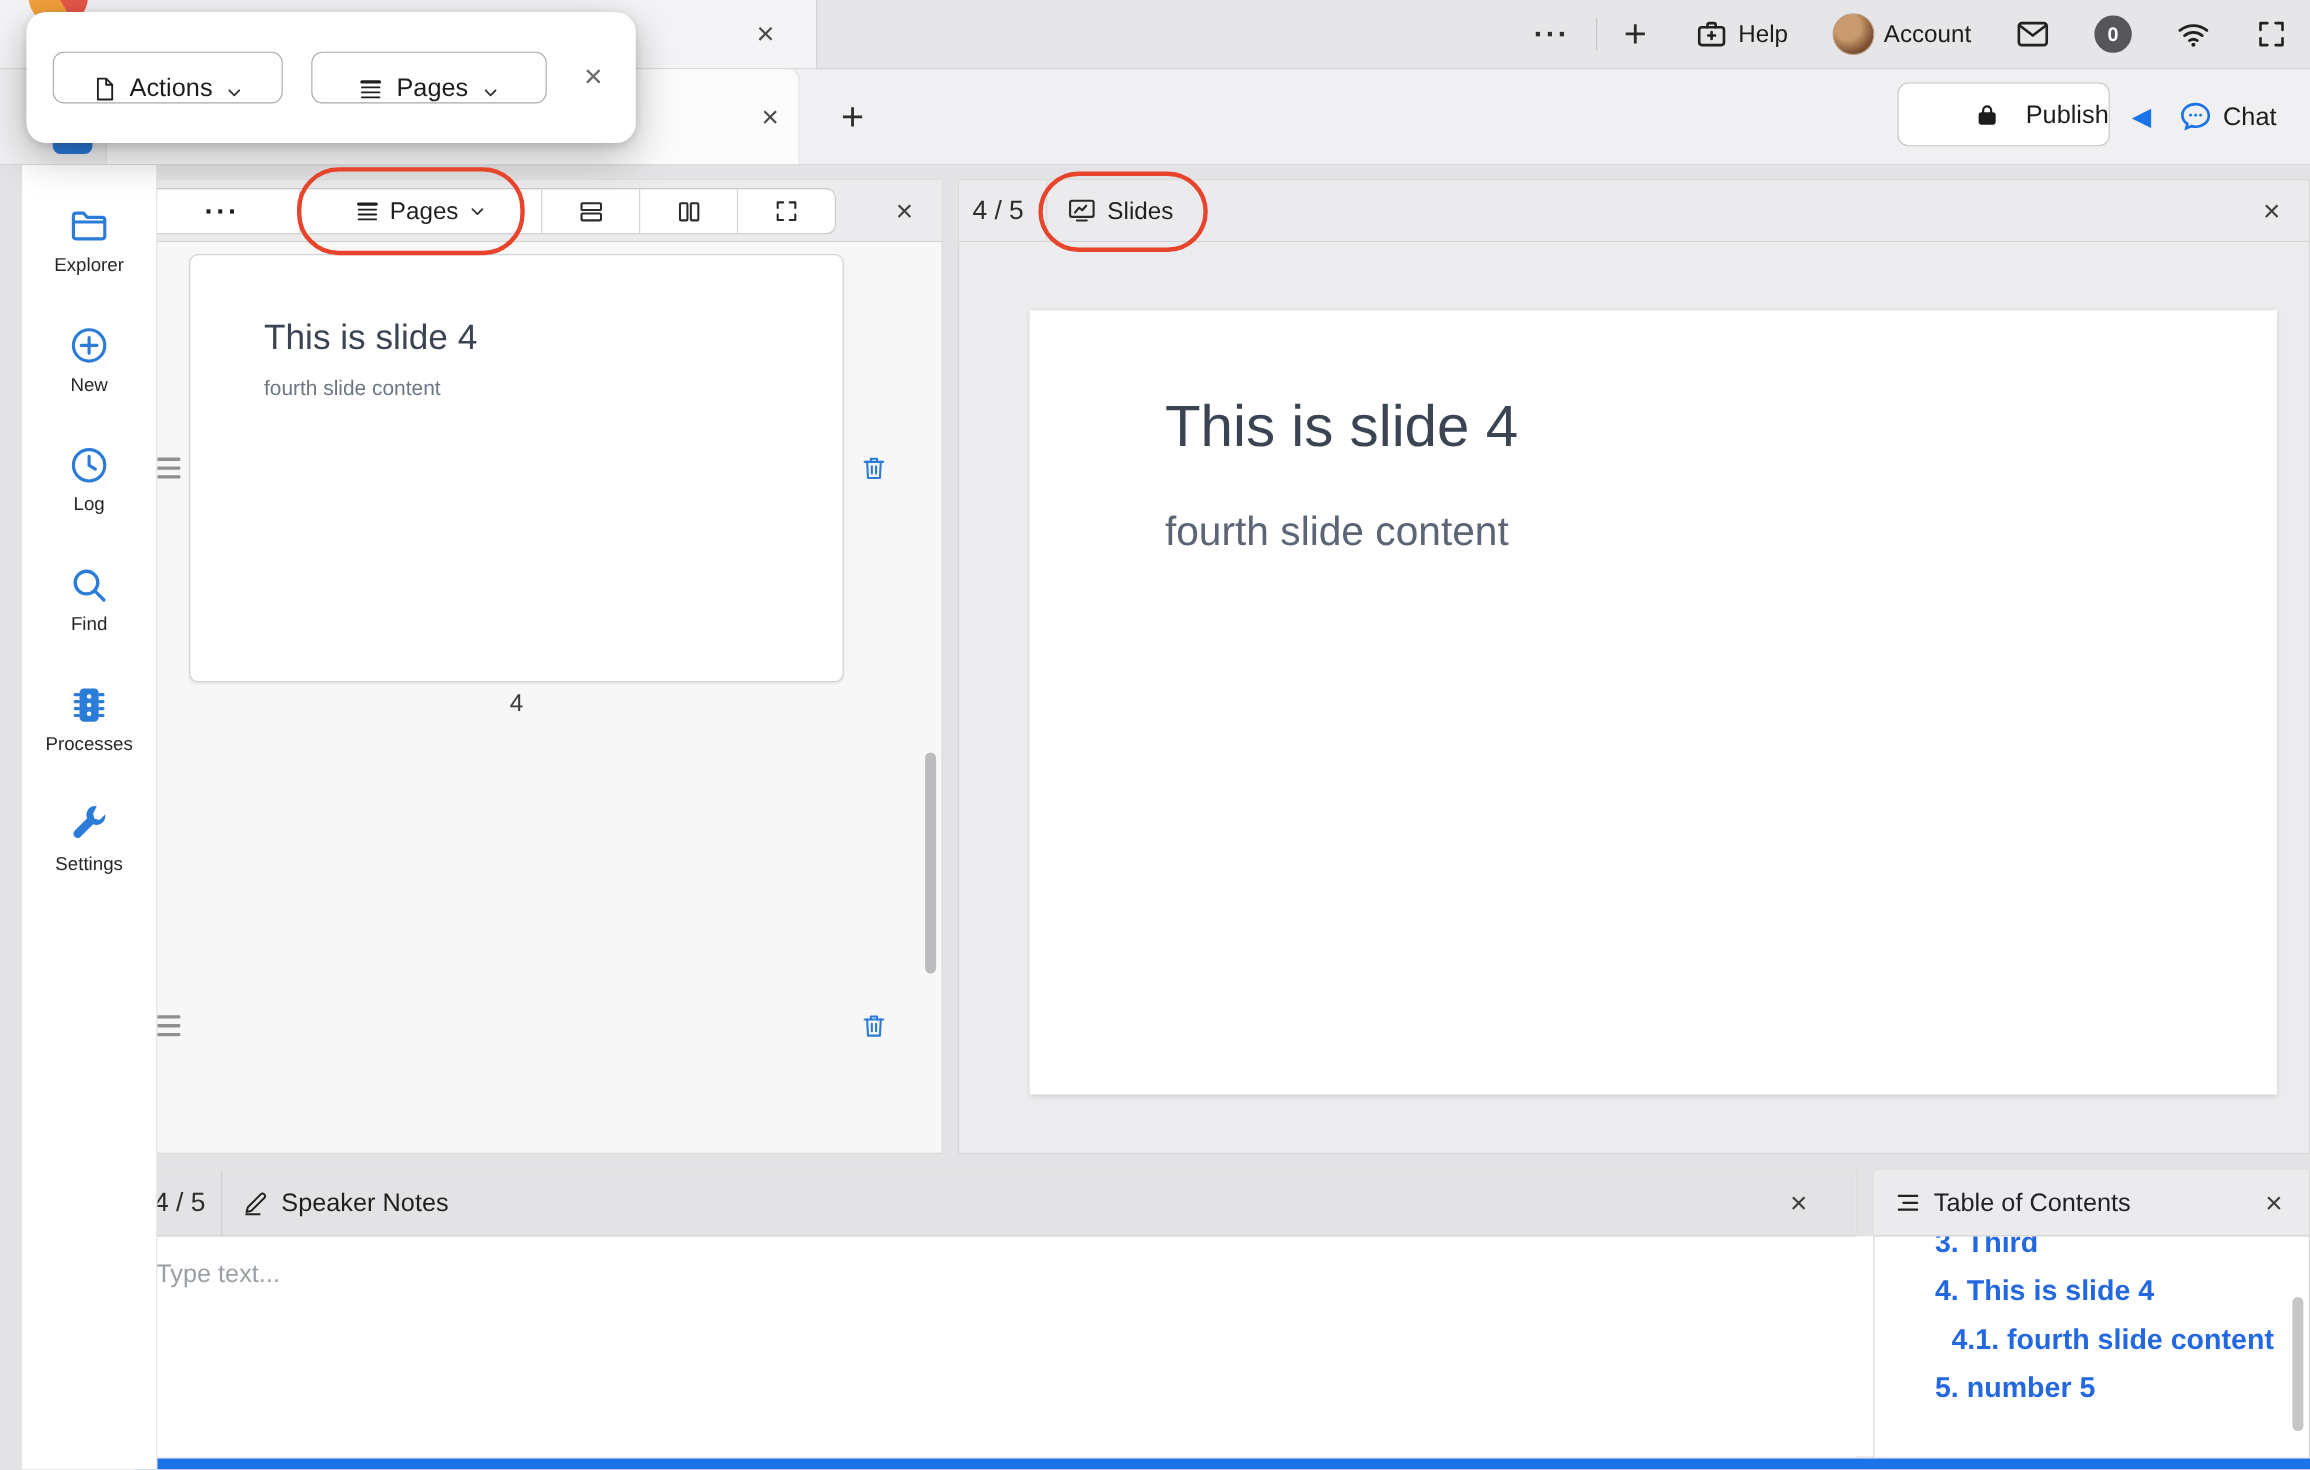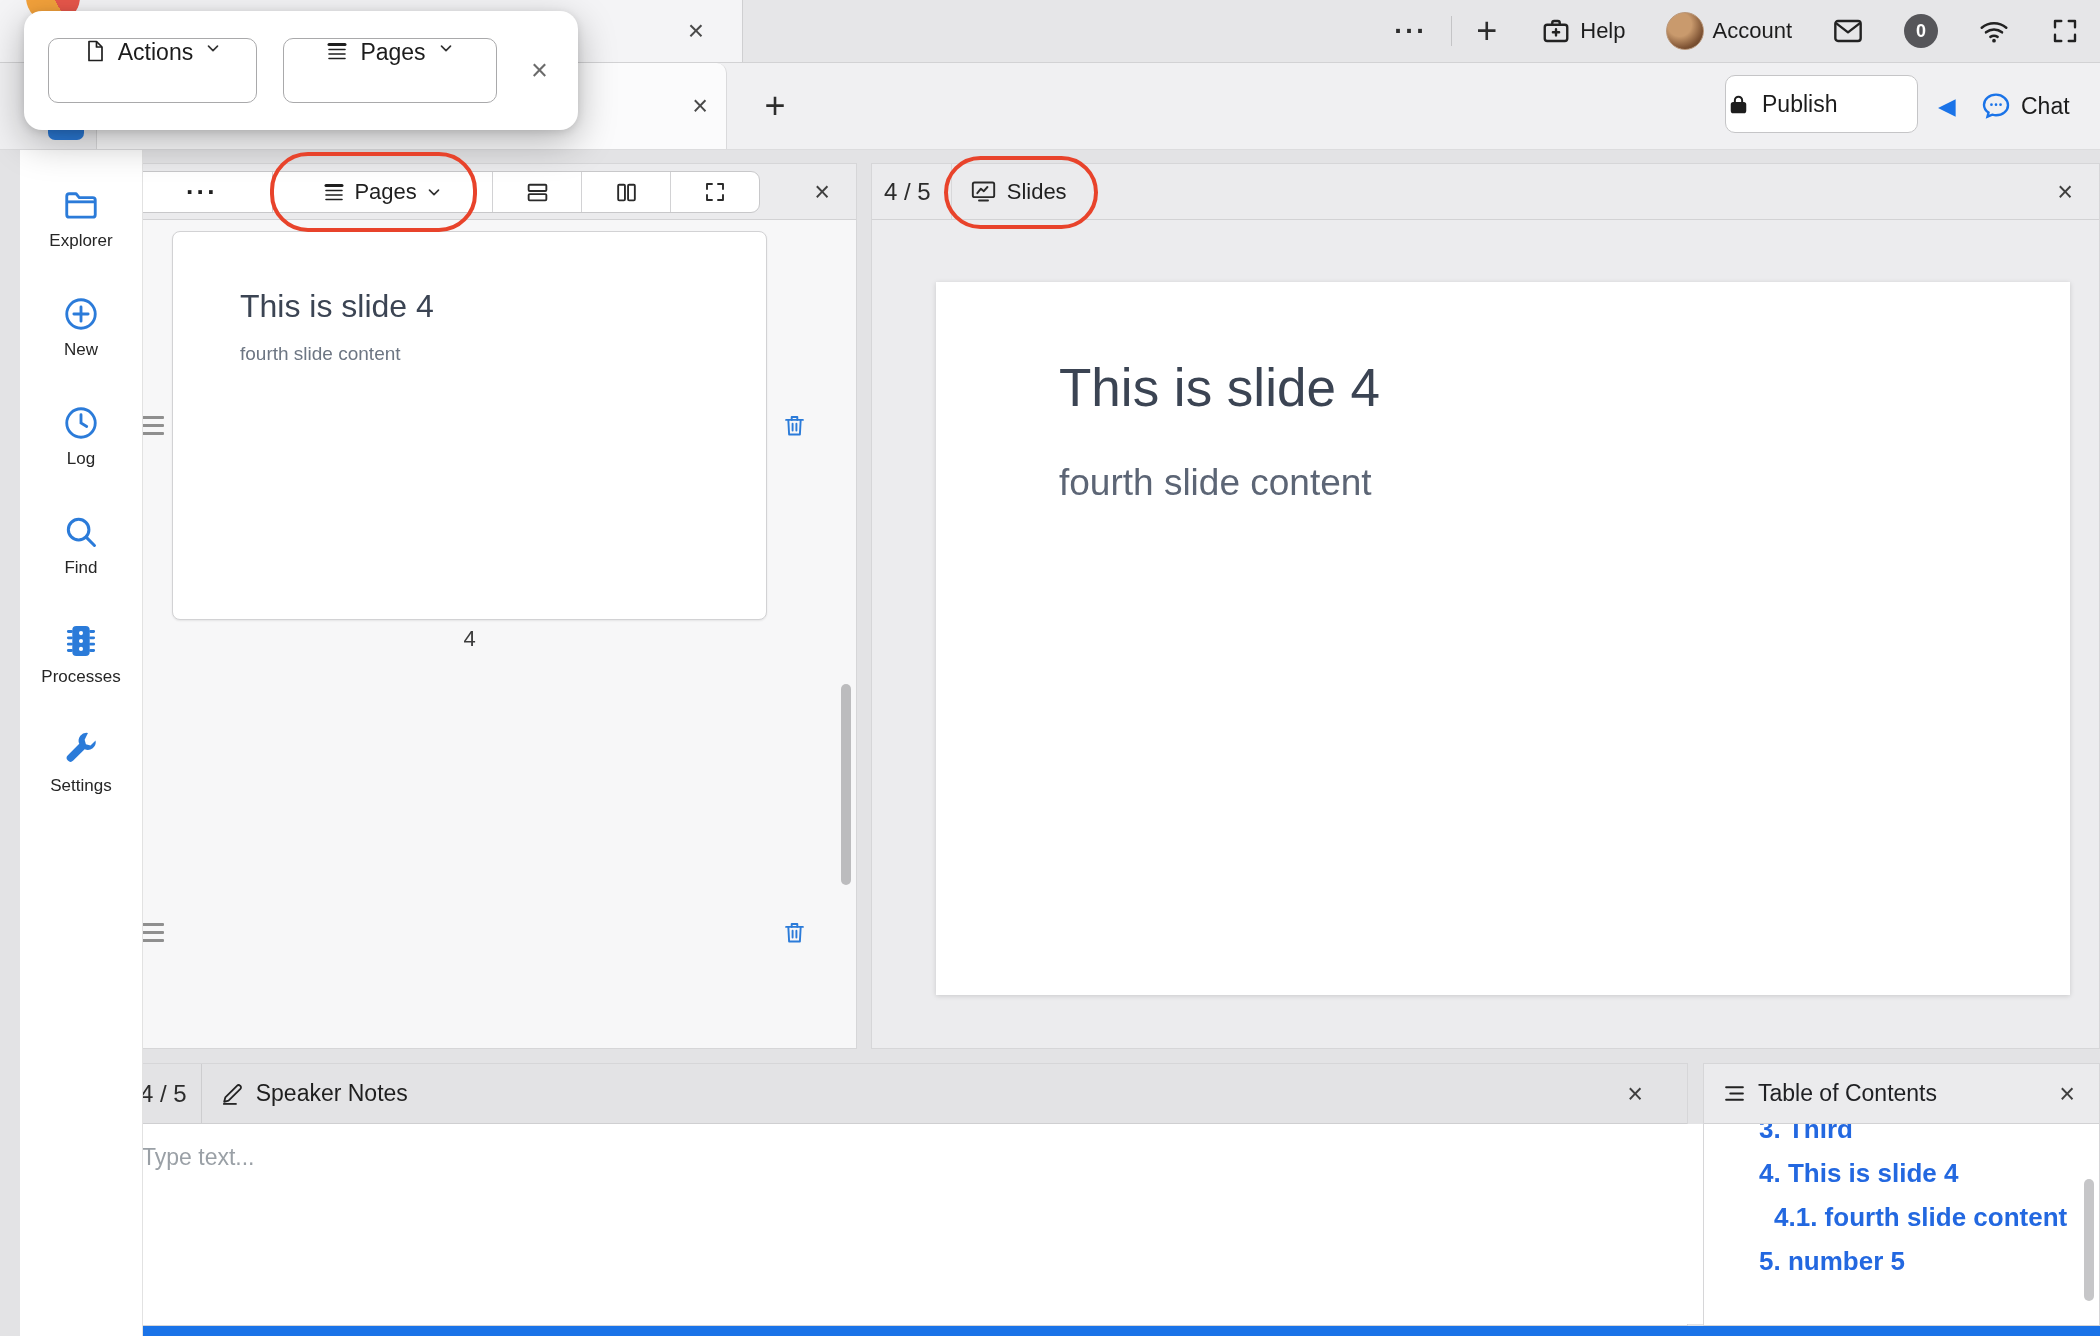--- a/index.html
+++ b/index.html
@@ -21,21 +21,21 @@
   .labelled{gap:9px;padding:0 20px;font-size:22px;color:#1c1c1c;}
   .avatar{width:38px;height:38px;border-radius:50%;background:radial-gradient(circle at 35% 32%,#c99a6d 0 35%,#7d5233 70%,#4c3220 100%);border:1px solid #b9977a;}
   .badge{width:34px;height:34px;border-radius:50%;background:#56565a;color:#fff;font-size:18px;font-weight:bold;display:flex;align-items:center;justify-content:center;margin:0 20px;}
   .iconpad{padding:0 20px;}
 
   
   .row2{left:0;top:63px;width:2100px;height:87px;background:#f0f0f2;border-bottom:1px solid #dcdcde;}
   .doc-tab{position:absolute;left:96px;top:0;width:631px;height:86px;background:#fbfbfc;border-left:1px solid #dadadc;border-right:1px solid #dadadc;border-radius:10px 10px 0 0;}
   .tab-close2{position:absolute;right:18px;top:0;height:86px;display:flex;align-items:center;font-size:27px;color:#4a4a4a;cursor:pointer;}
   .newtab2{position:absolute;left:748px;top:0;width:54px;height:86px;display:flex;align-items:center;justify-content:center;font-size:36px;font-weight:300;color:#2d2d2d;}
-  .publish-btn{position:absolute;left:1725px;top:12px;width:193px;height:58px;background:#fff;border:1px solid #c5c5c7;border-radius:10px;display:flex;align-items:center;justify-content:flex-start;gap:11px;font-size:23px;color:#1c1c1c;}
+  .publish-btn{position:absolute;left:1725px;top:12px;width:193px;height:58px;background:#fff;border:1px solid #c5c5c7;border-radius:10px;display:flex;align-items:center;justify-content:flex-end;gap:23px;font-size:23px;color:#1c1c1c;padding-left:44px;}
   .back-tri{position:absolute;left:1938px;top:0;height:86px;display:flex;align-items:center;font-size:23px;color:#1a73e8;}
   .chat-btn{position:absolute;left:1980px;top:0;height:86px;display:flex;align-items:center;gap:9px;font-size:23px;color:#1c1c1c;}
 
   
   .logo{left:26px;top:-30px;width:54px;height:54px;border-radius:50%;background:conic-gradient(from 150deg,#f2a13b 0 45%,#3a79d8 45% 80%,#e8574b 80% 100%);z-index:5;}
   .partial-icon{left:48px;top:104px;width:36px;height:36px;border-radius:7px;background:#2b7bd9;z-index:1;}
 
   
   .sidebar{left:0;top:150px;width:123px;height:1186px;background:#fff;border-right:1px solid #e2e2e2;display:flex;flex-direction:column;align-items:center;padding-top:36px;gap:44px;z-index:2;margin-left:20px;}
   .side-item{display:flex;flex-direction:column;align-items:center;gap:7px;width:100%;cursor:pointer;}
@@ -91,21 +91,21 @@
   .toc-item{white-space:nowrap;overflow:hidden;font-size:26px;font-weight:bold;color:#2368e0;height:44px;line-height:44px;padding-left:55px;cursor:pointer;}
   .toc-item.sub{font-weight:bold;padding-left:70px;}
   .toc-item.first{margin-top:-17px;}
   .toc-scroll{position:absolute;right:5px;top:55px;width:10px;height:122px;background:#c6c6c8;border-radius:5px;cursor:pointer;}
 
   
   .bottom-bar{left:123px;top:1326px;width:1977px;height:10px;background:#1a73e8;}
 
   
   .popup{left:24px;top:11px;width:554px;height:119px;background:#fff;border-radius:18px;box-shadow:0 12px 38px rgba(0,0,0,.28),0 2px 8px rgba(0,0,0,.12);display:flex;align-items:center;padding:0 24px;gap:26px;z-index:40;}
-  .popup-btn{height:65px;border:1px solid #a9a9ab;border-radius:10px;display:flex;align-items:flex-start;justify-content:center;gap:11px;font-size:23px;background:#fff;color:#1c1c1c;cursor:pointer;}
+  .popup-btn{height:47px;border:1px solid #a9a9ab;border-radius:10px;display:flex;align-items:flex-end;justify-content:center;gap:11px;font-size:23px;background:#fff;color:#1c1c1c;cursor:pointer;}
   .popup-btn.actions{width:209px;}
   .popup-btn.pagesb{width:214px;}
   .popup-close{font-size:29px;color:#6b6b6b;margin-left:8px;cursor:pointer;}
 
   
   .annot{border:4px solid #e8432b;border-radius:38px;background:transparent;z-index:60;pointer-events:none;}
   .annot-pages{left:270px;top:152px;width:207px;height:80px;}
   .annot-slides{left:944px;top:156px;width:154px;height:73px;}
 </style>
 </head>

